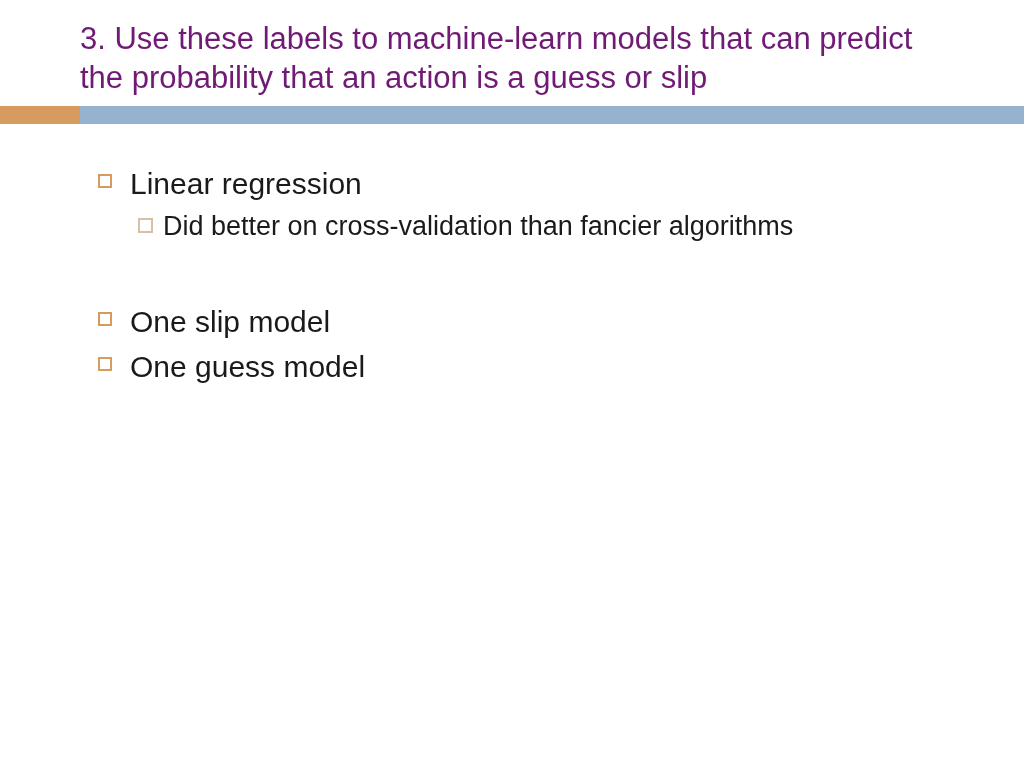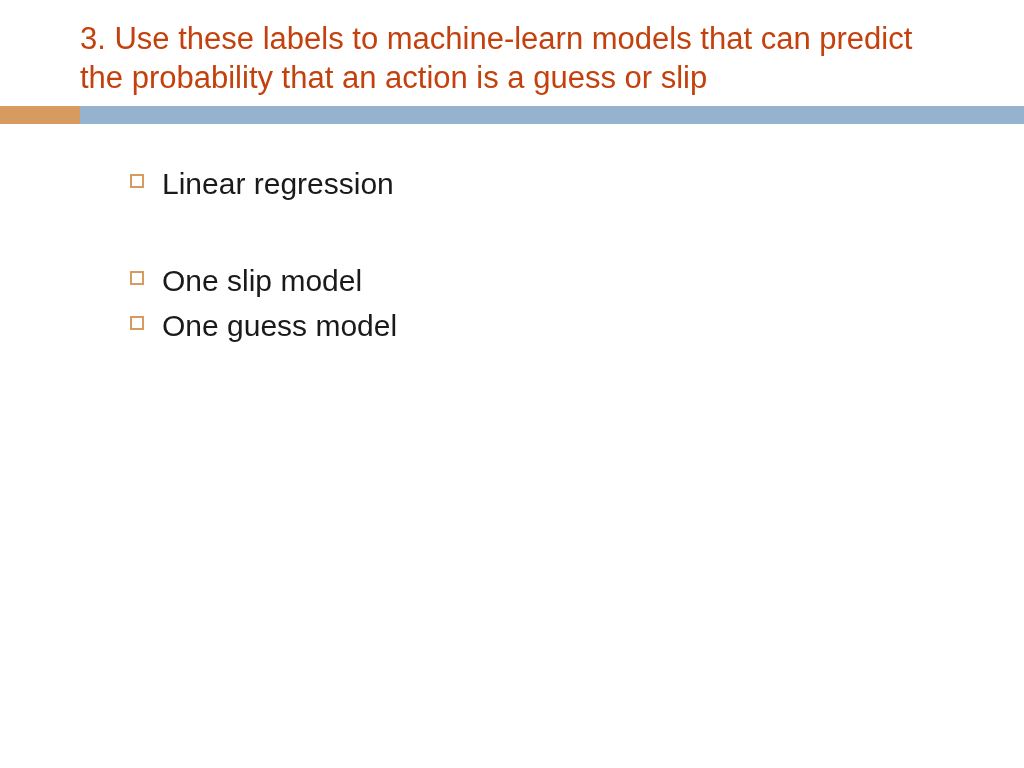--- a/index.html
+++ b/index.html
@@ -14,40 +14,40 @@
       background: #ffffff;
       position: relative;
       overflow: hidden;
     }
     .title-area {
       padding: 20px 80px 8px 80px;
     }
     .title {
       font-size: 31px;
       line-height: 1.25;
-      color: #c2410c;
+      color: #701a75;
       font-weight: 400;
     }
     .divider-row {
       display: flex;
       height: 18px;
       width: 100%;
     }
     .divider-orange {
       background: #d89b5f;
       width: 80px;
       height: 18px;
     }
     .divider-blue {
       background: #95b3ce;
       flex: 1;
       height: 18px;
     }
     .content {
-      padding: 40px 80px 0 112px;
+      padding: 40px 80px 0 80px;
     }
     .bullet-l1 {
       display: flex;
       align-items: flex-start;
       margin-bottom: 6px;
       margin-left: 18px;
     }
     .bullet-l1 .marker {
       width: 14px;
       height: 14px;
@@ -96,20 +96,24 @@
   <div class="divider-blue"></div>
 </div>
 
 <div class="content">
 
   <div class="bullet-l1">
     <div class="marker"></div>
     <div class="text">Linear regression</div>
   </div>
 
+  <div class="bullet-l2">
+    <div class="marker"></div>
+    <div class="text">Did better on cross-validation than fancier algorithms</div>
+  </div>
 
   <div class="spacer"></div>
 
   <div class="bullet-l1">
     <div class="marker"></div>
     <div class="text">One slip model</div>
   </div>
 
   <div class="bullet-l1">
     <div class="marker"></div>

